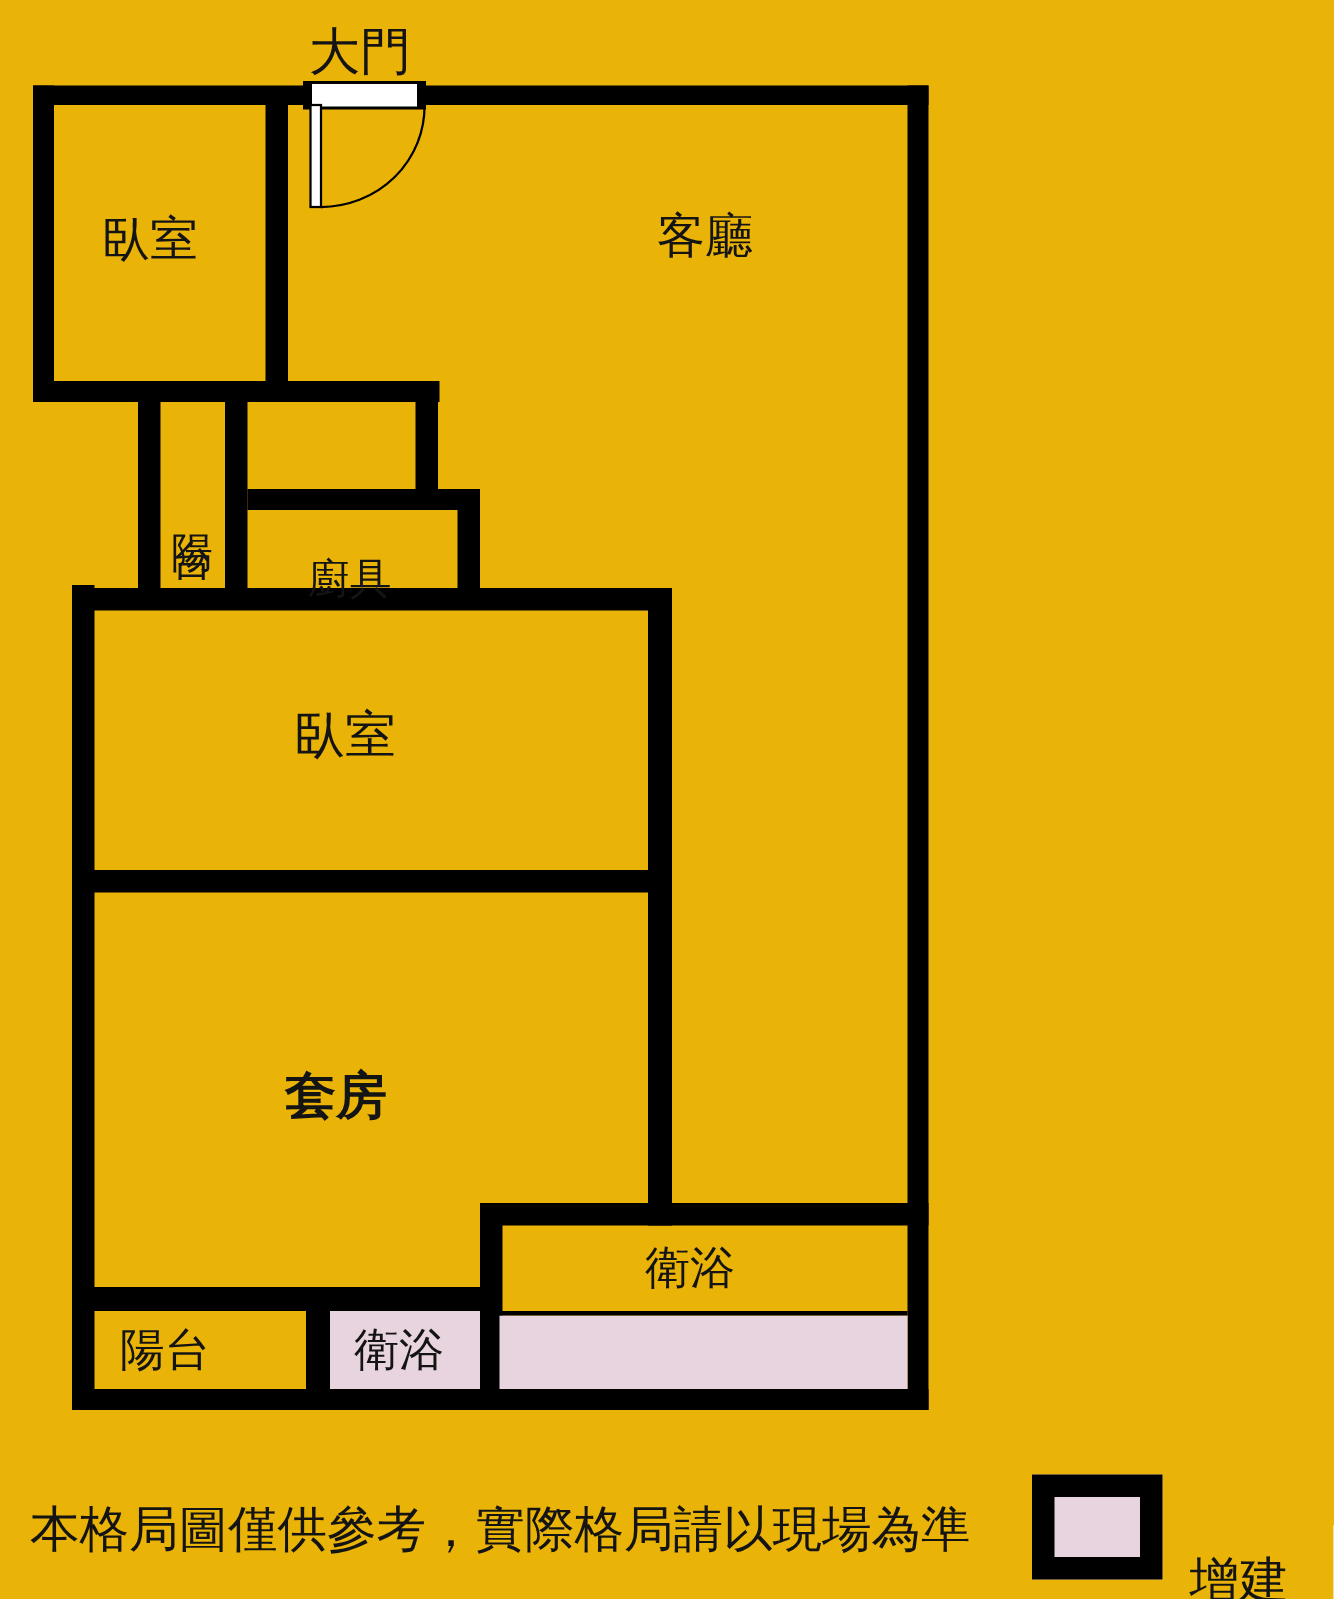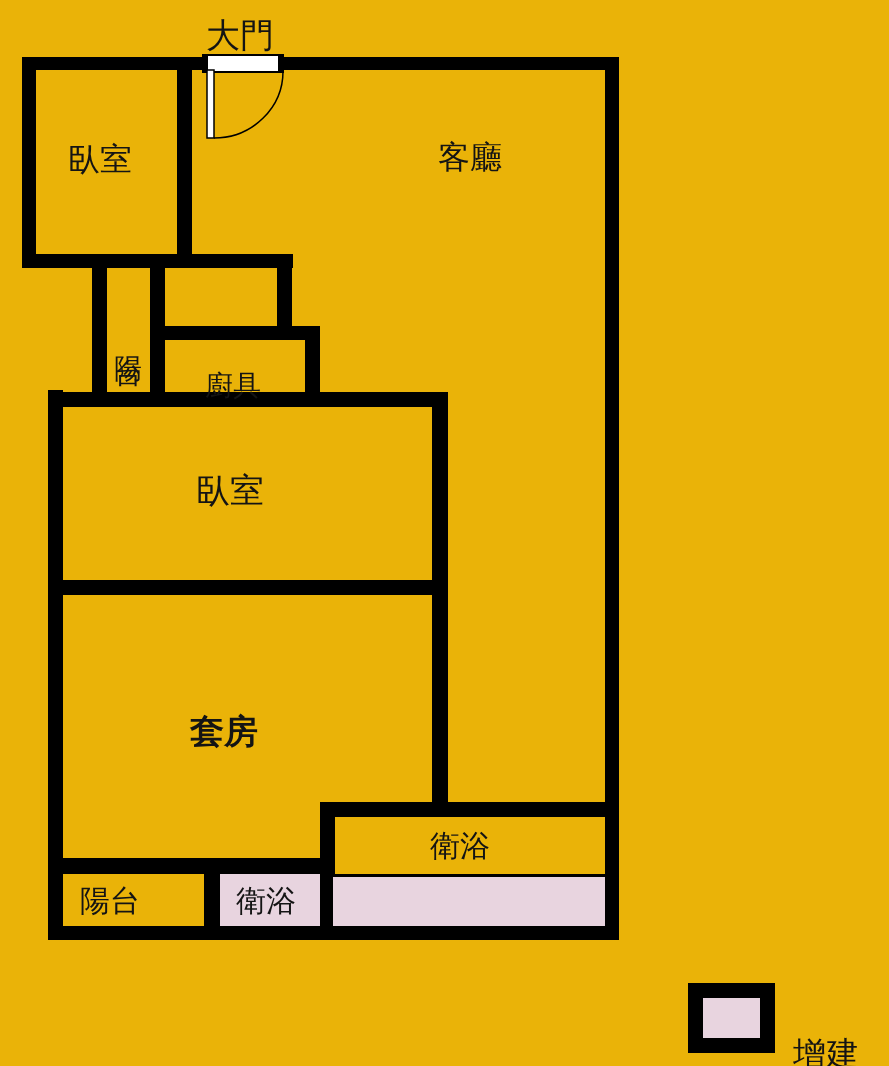--- a/index.html
+++ b/index.html
@@ -113,16 +113,17 @@
   <div class="lbl fs32" style="left:100px; top:160px;">臥室</div>
   <div class="lbl fs32" style="left:470px; top:158px;">客廳</div>
   <div class="lbl fs28 vert" style="left:128px; top:336px;">陽台</div>
   <div class="lbl fs28" style="left:233px; top:358px;margin-top:28px;">廚具</div>
   <div class="lbl fs34" style="left:230px; top:491px;">臥室</div>
   <div class="lbl fs34" style="left:224px; top:732px;font-weight:bold;">套房</div>
   <div class="lbl fs30" style="left:460px; top:846px;">衛浴</div>
   <div class="lbl fs30" style="left:110px; top:901px;">陽台</div>
   <div class="lbl fs30" style="left:266px; top:901px;">衛浴</div>
 
+  <div id="disclaimer">本格局圖僅供參考，實際格局請以現場為準</div>
   <div id="legend-swatch"></div>
   <div class="lbl fs33" style="left:826px; top:1022px;">增建</div>
 
 </div>
 
 </body></html>

